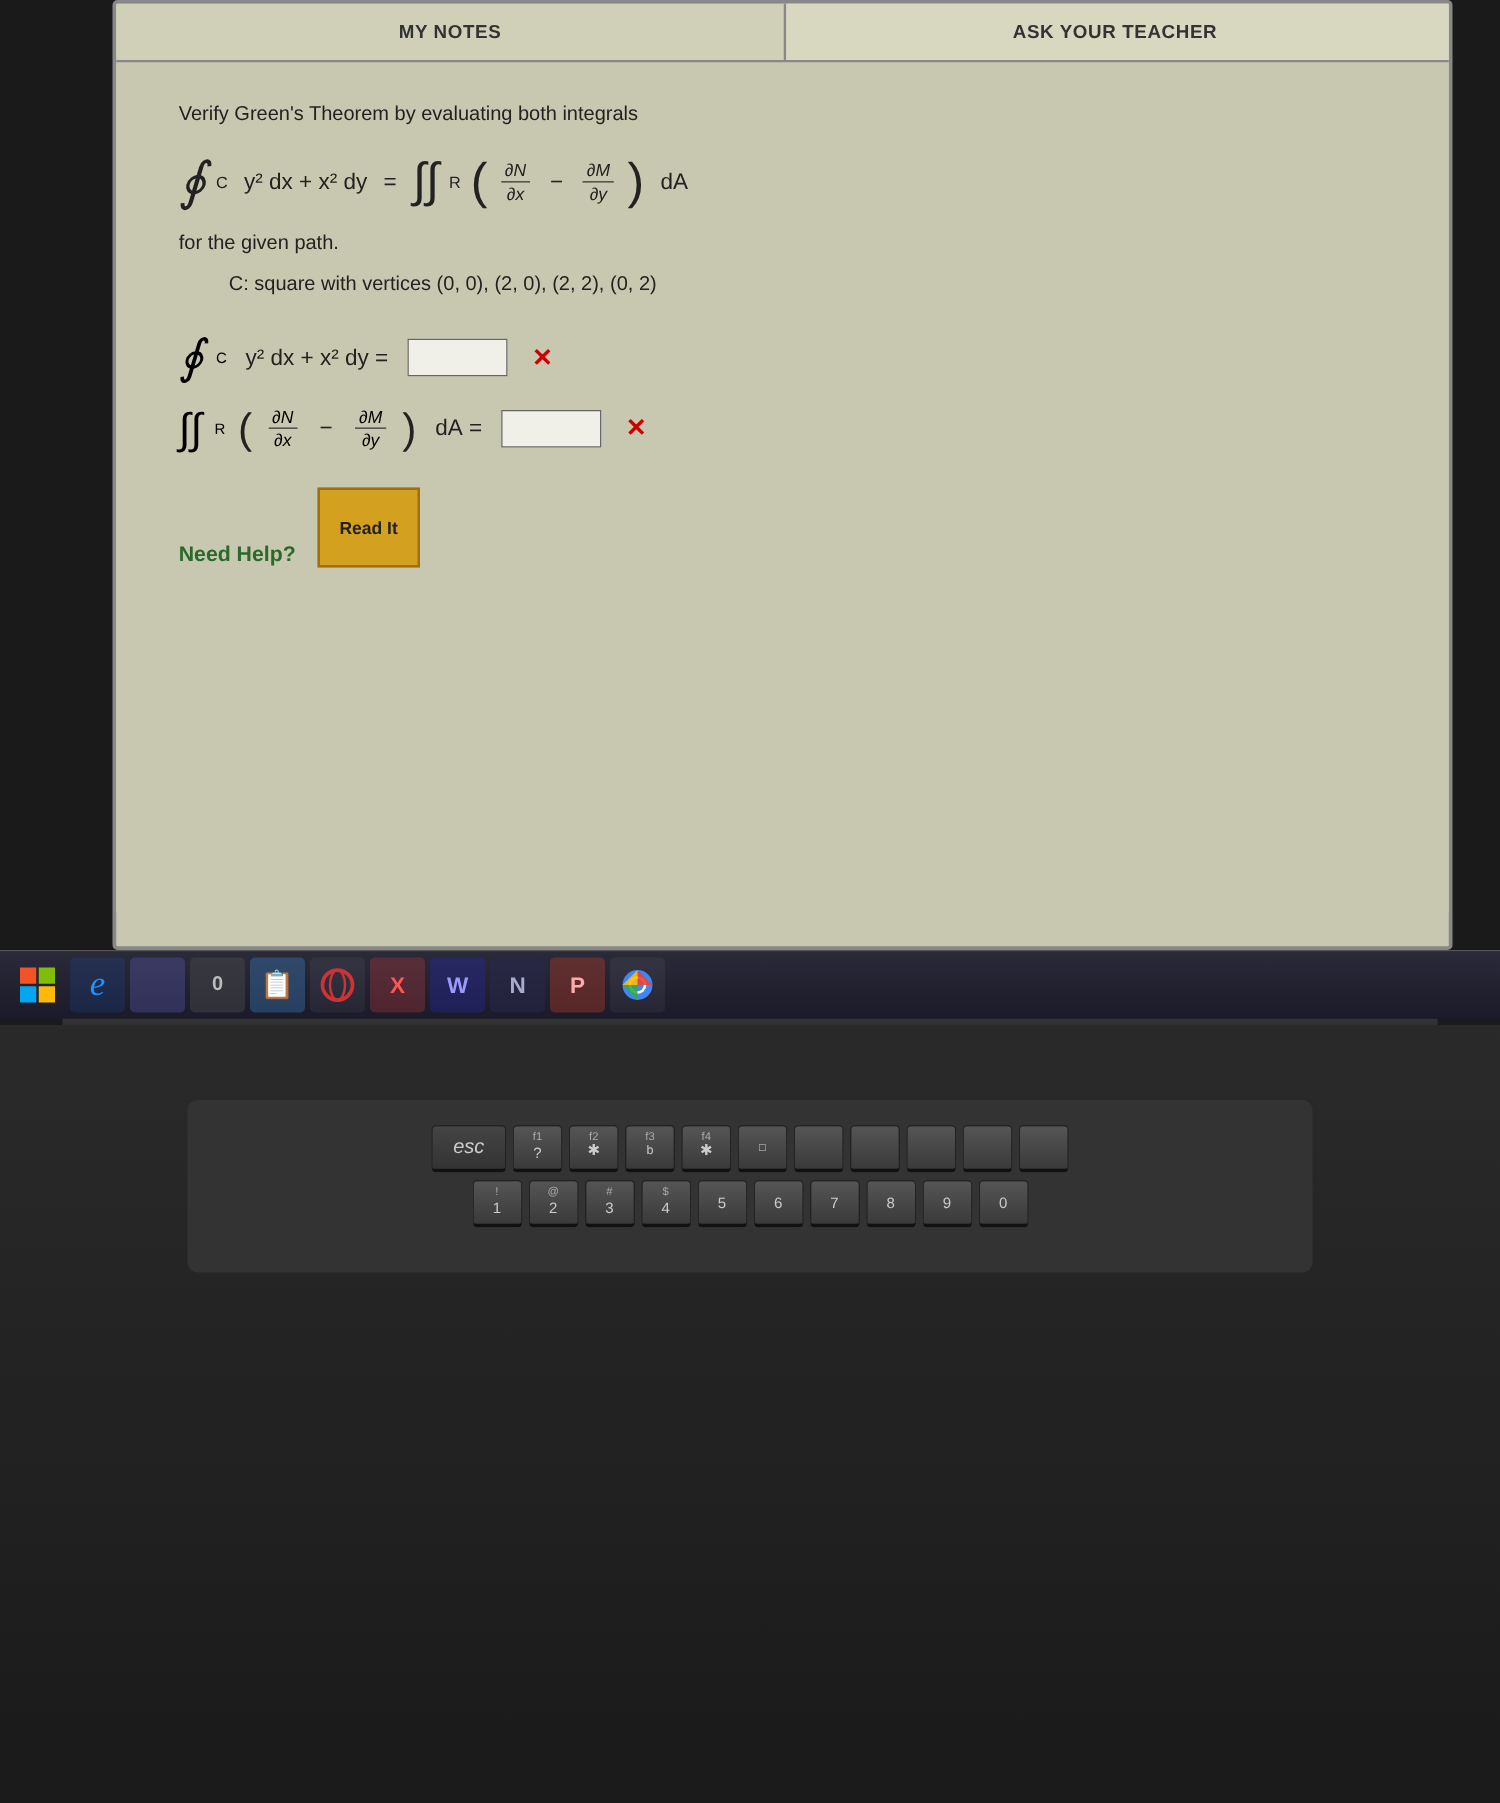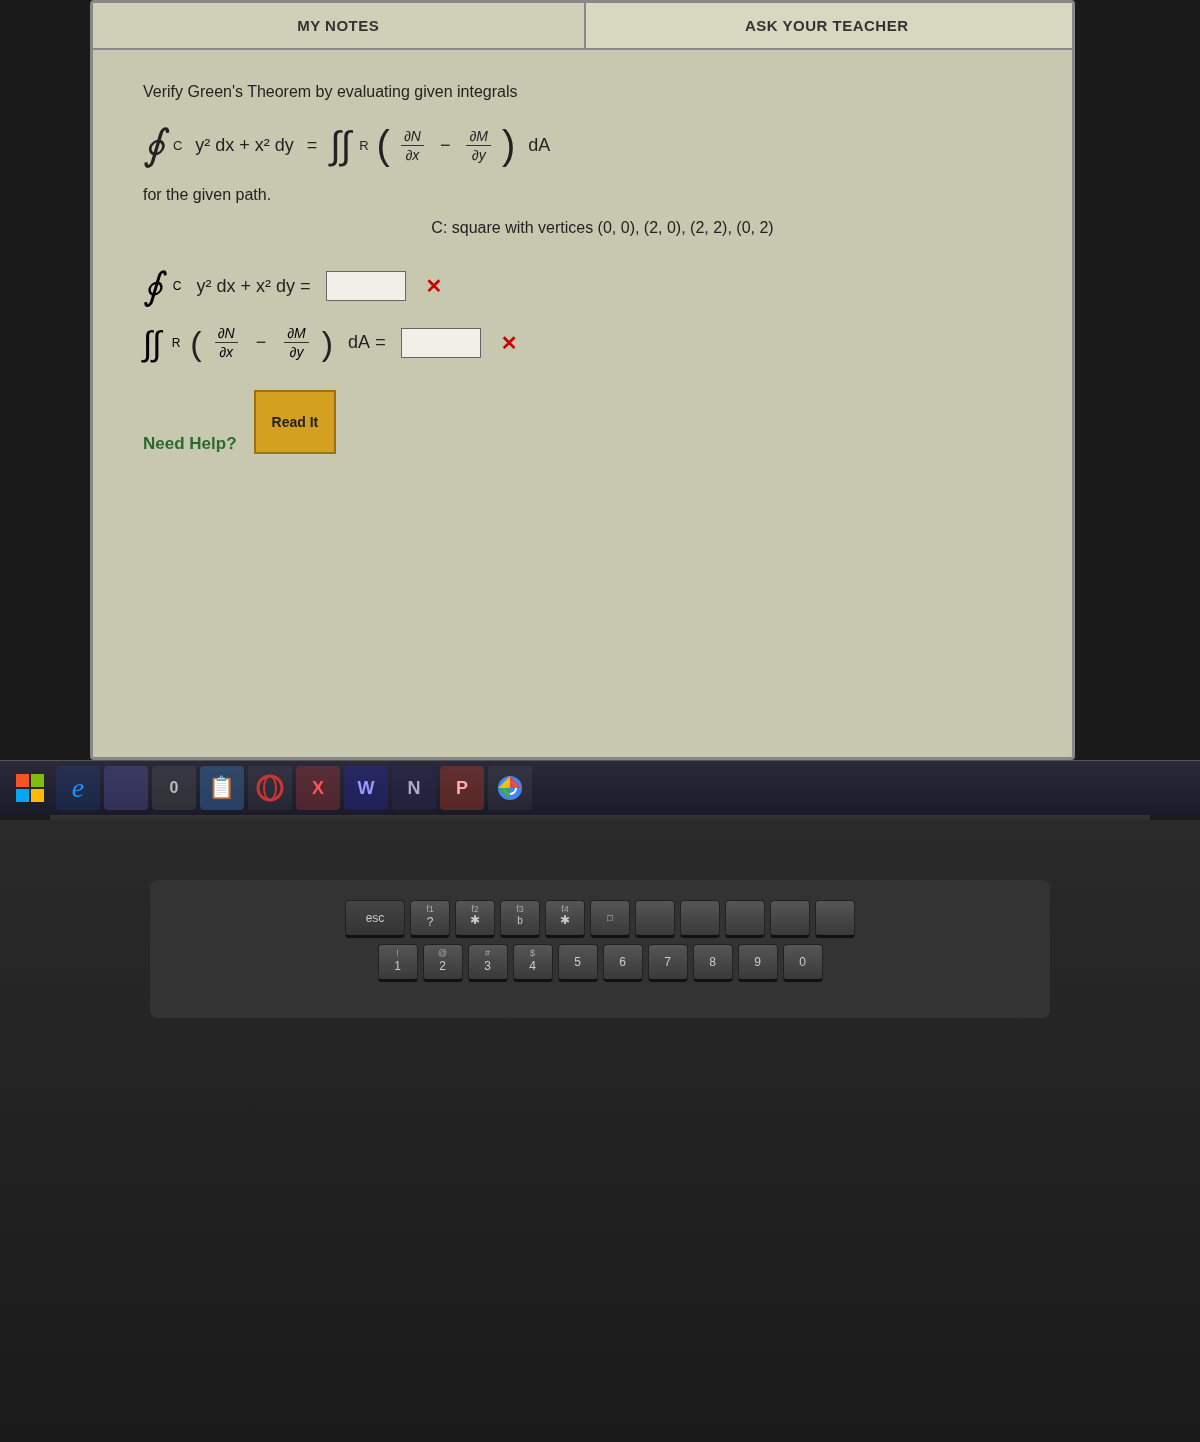--- a/index.html
+++ b/index.html
@@ -11,21 +11,21 @@
       overflow: hidden;
       font-family: Arial, sans-serif;
       position: relative;
     }
 
     
     .screen-area {
       position: absolute;
       top: 0;
       left: 90px;
-      width: 985px;
+      width: 1072px;
       height: 760px;
       background: #c8c8b0;
       border: 3px solid #888;
       border-radius: 4px;
     }
 
     
     .nav-tabs {
       display: flex;
       border-bottom: 2px solid #888;
@@ -85,21 +85,20 @@
     .for-path {
       font-size: 16px;
       color: #222;
       margin: 10px 0 15px 0;
     }
 
     .path-description {
       font-size: 16px;
       color: #222;
       margin: 0 0 30px 40px;
-      text-align: center;
     }
 
     
     .answer-row {
       display: flex;
       align-items: center;
       margin: 20px 0;
       gap: 10px;
     }
 
@@ -351,21 +350,21 @@
 
 <div class="screen-area">
 
   <div class="nav-tabs">
     <div class="nav-tab">MY NOTES</div>
     <div class="nav-tab active">ASK YOUR TEACHER</div>
   </div>
 
   <div class="content-area">
 
-    <div class="problem-intro">Verify Green's Theorem by evaluating given integrals</div>
+    <div class="problem-intro">Verify Green's Theorem by evaluating both integrals</div>
 
     <div class="math-formula">
       <span style="font-size:42px; font-style:italic; line-height:1;">∮</span>
       <span style="font-size:13px; vertical-align:sub;">C</span>
       <span class="math-text">&nbsp;y² dx + x² dy</span>
       <span class="math-text">&nbsp;=&nbsp;</span>
       <span style="font-size:38px; font-style:italic; line-height:1;">∫∫</span>
       <span style="font-size:13px; vertical-align:sub;">R</span>
       <span class="big-parens">(</span>
       <span class="fraction-block">
@@ -472,21 +471,21 @@
       <path d="M2 14 L14 26 L14 14" fill="#34a853" opacity="0.9"></path>
     </svg>
   </div>
 </div>
 
 <div class="keyboard-area">
   <div class="keyboard-bezel">
 
     <div class="key-row">
       <div class="key esc-key wide-2">
-          <span style="font-size:12px;">esc</span>
+          <span style="font-size:16px;font-style:italic;">esc</span>
         </div>
       <div class="key">
           <span class="key-top">f1</span>
           <span class="key-main">?</span>
         </div>
       <div class="key">
           <span class="key-top">f2</span>
           <span class="key-main" style="margin-top:4px;">✱</span>
         </div>
       <div class="key">

